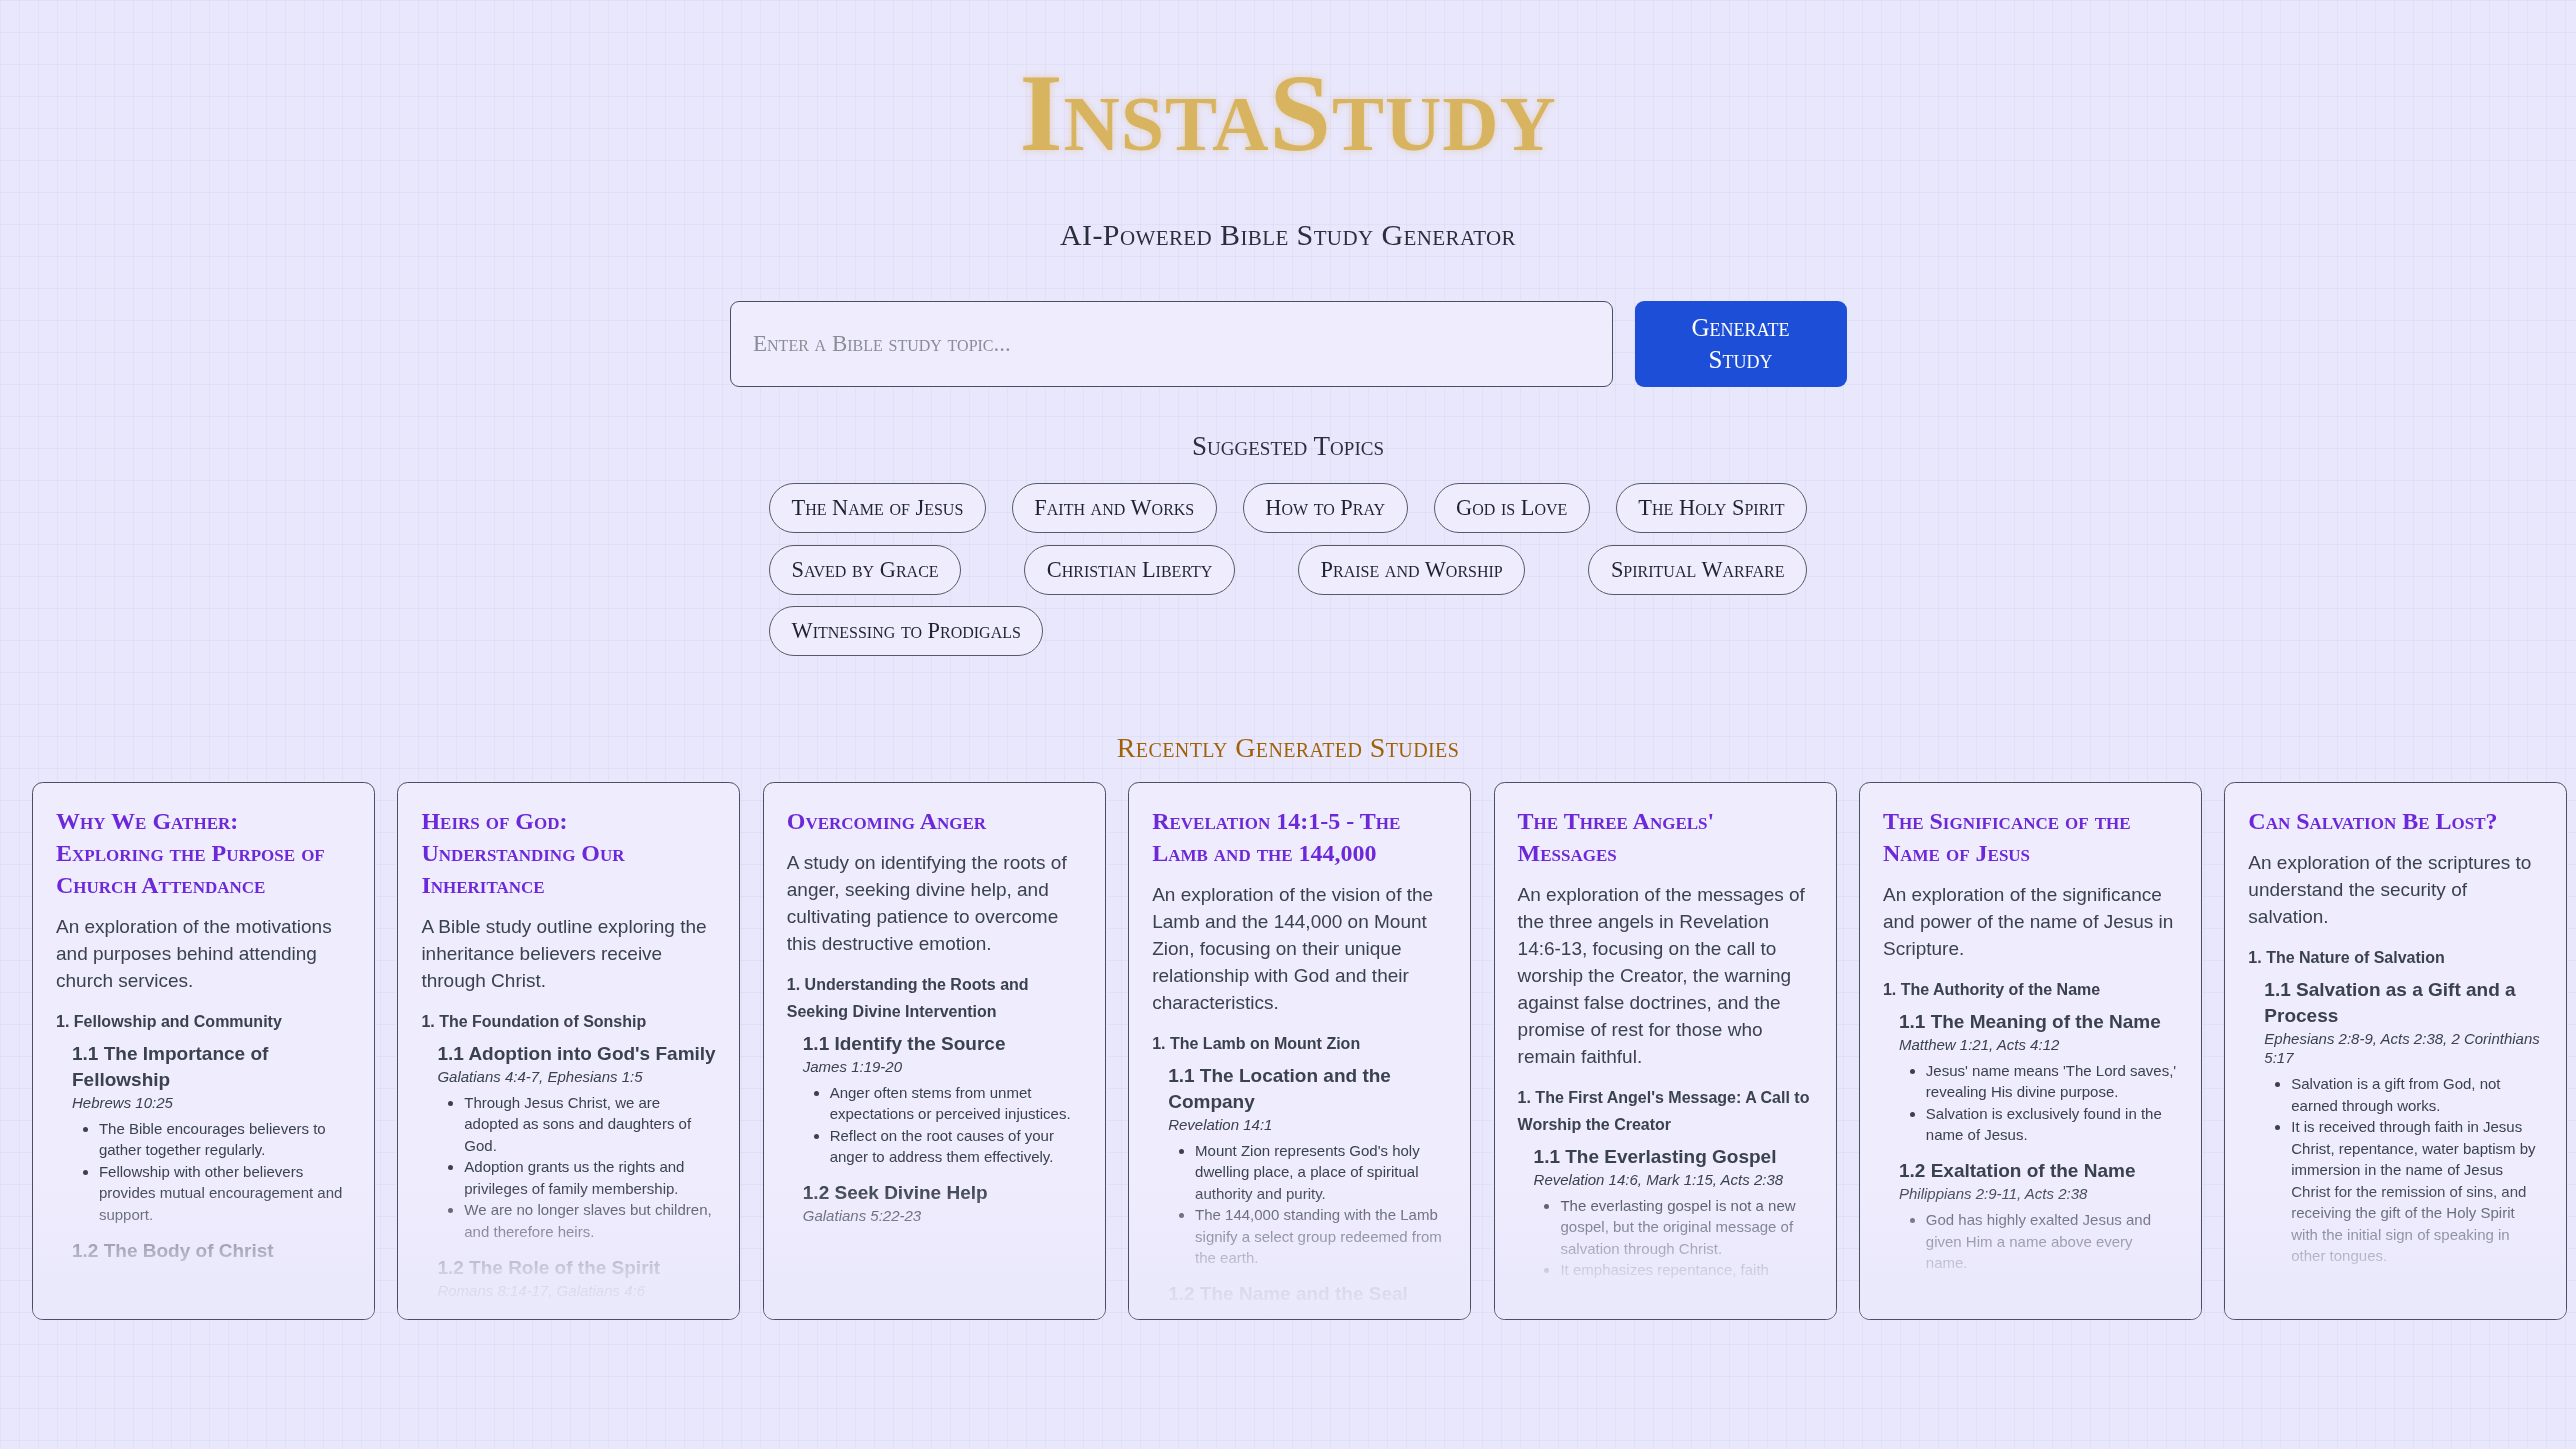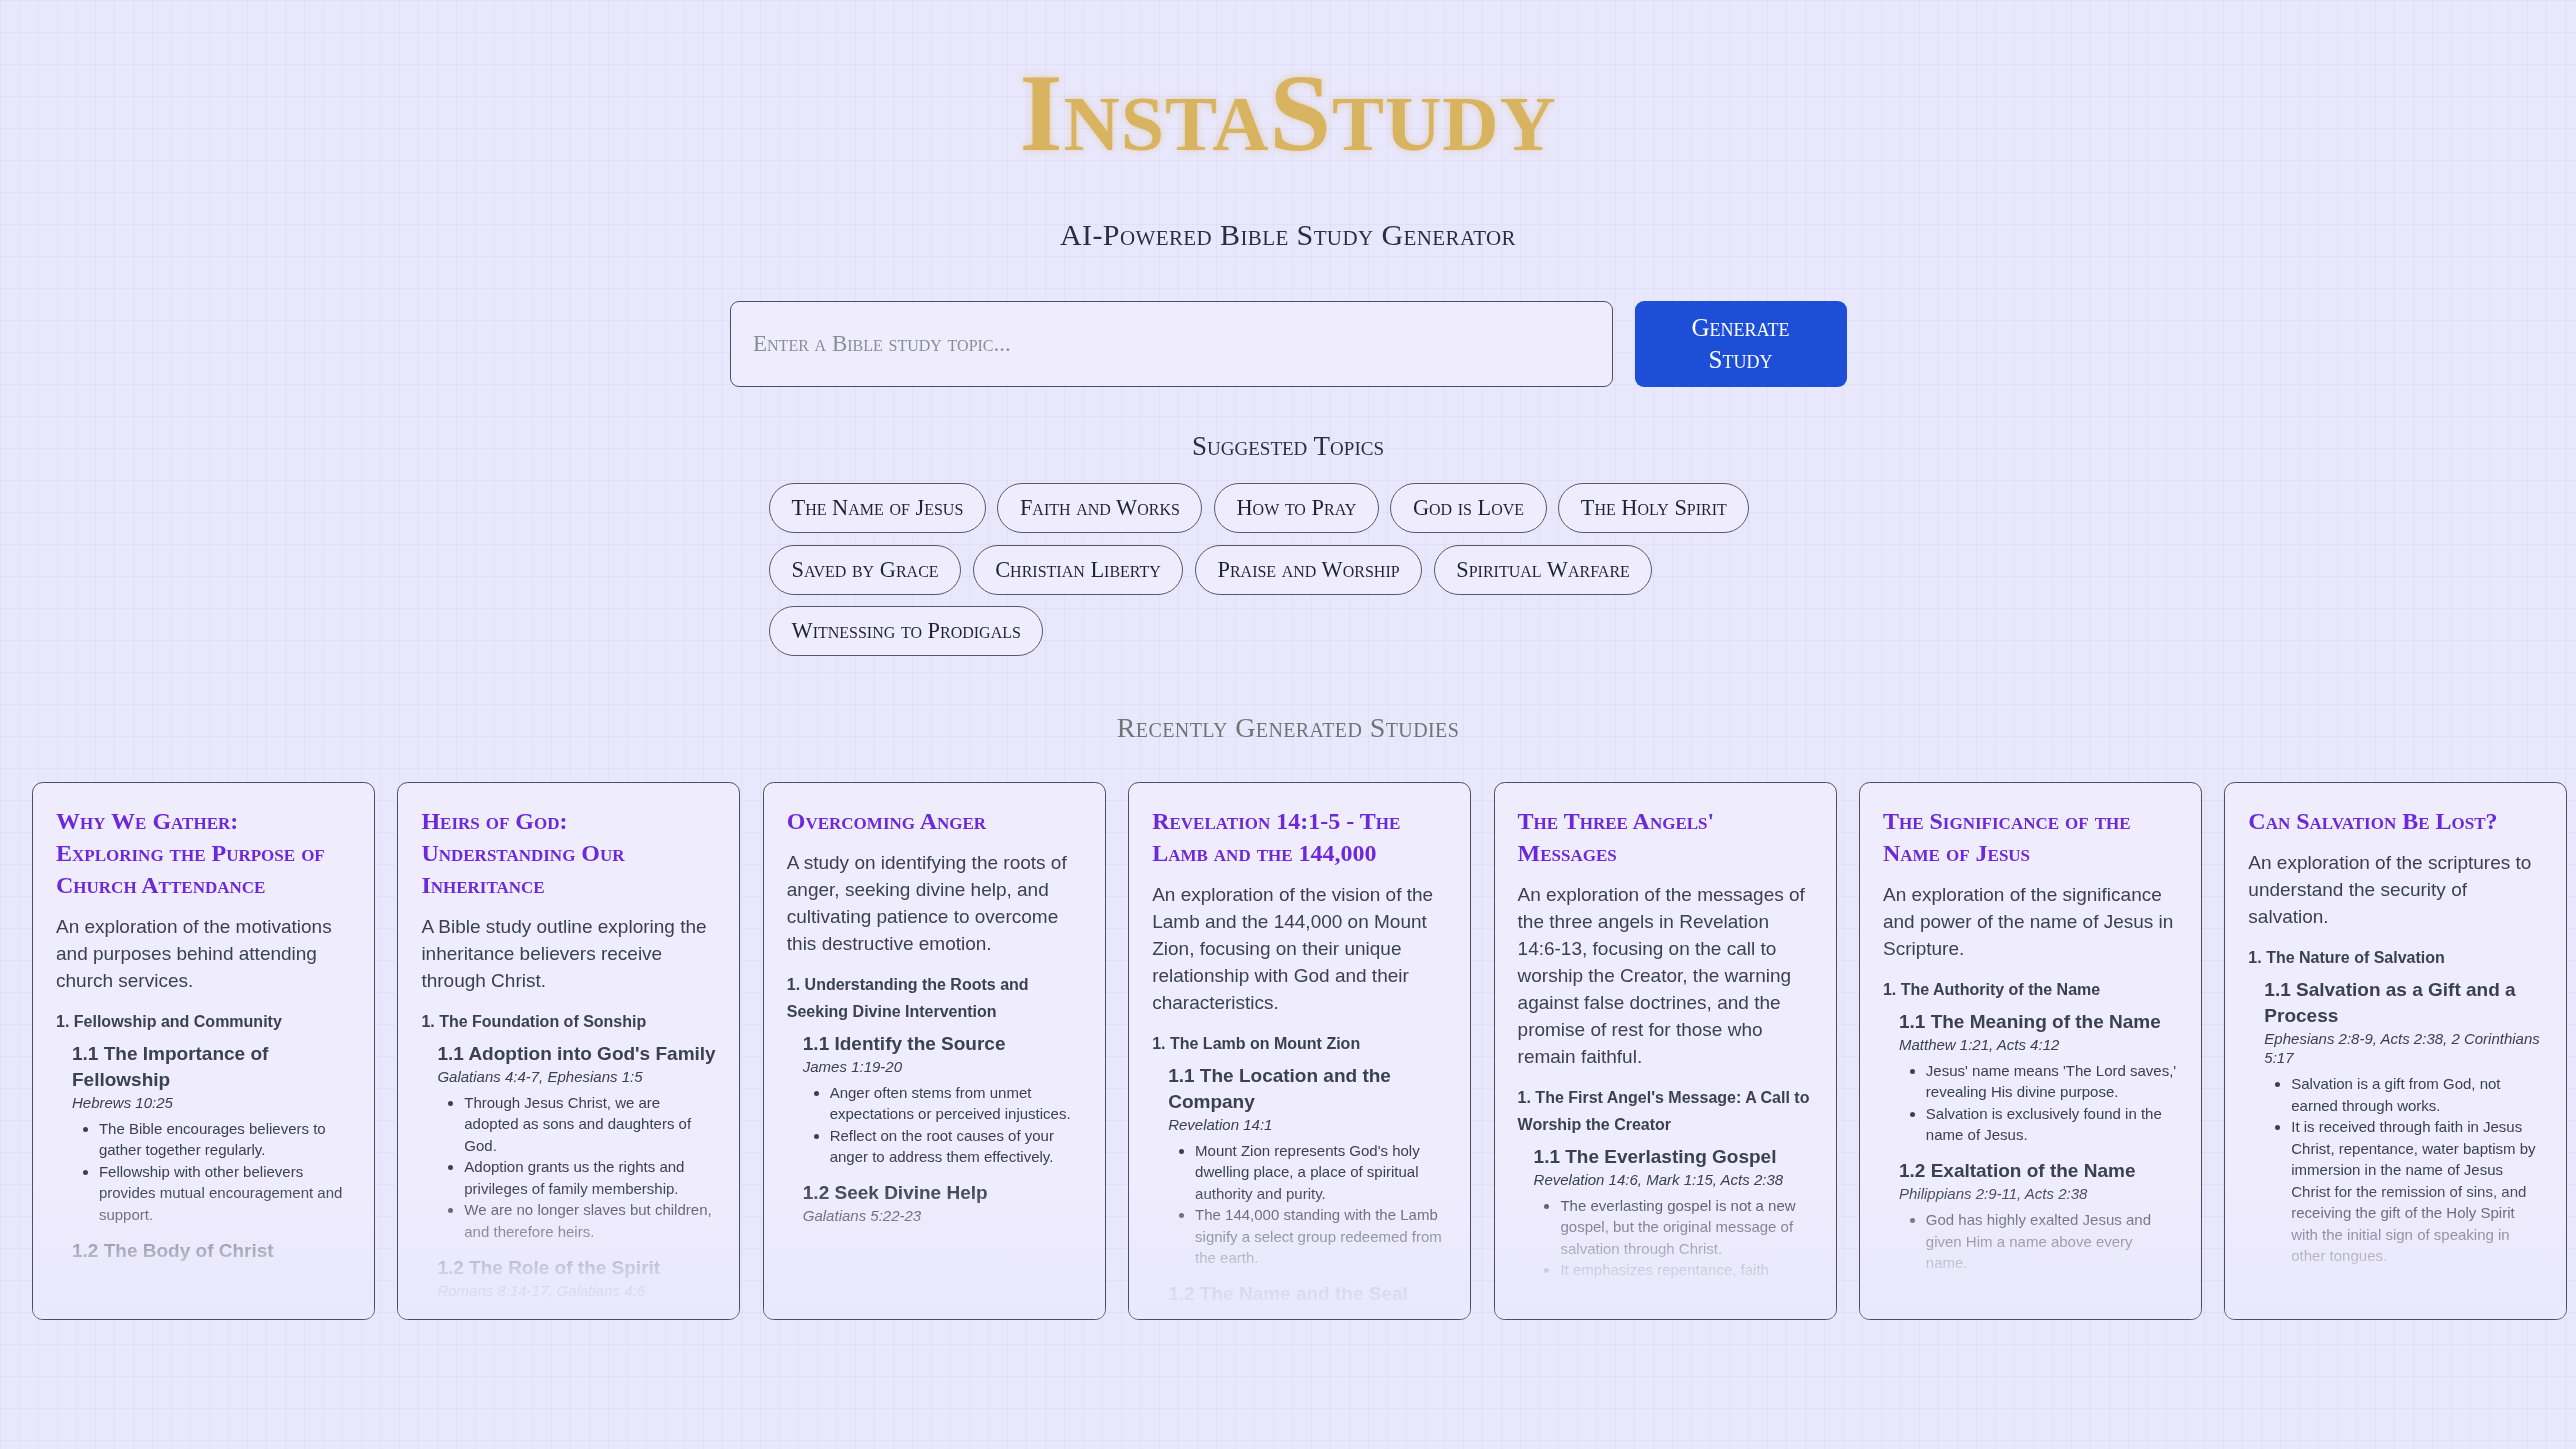--- a/index.html
+++ b/index.html
@@ -60,39 +60,39 @@
     }
     .suggested-title {
       position: absolute; top: 431px; left: 0; width: 100%;
       text-align: center;
       font-family: "Liberation Serif", serif;
       font-variant: small-caps;
       font-size: 27px; color: #2a2f3c;
     }
     .topics {
       position: absolute; top: 483px; left: 769px; width: 1038px;
-      display: flex; flex-wrap: wrap; justify-content: flex-start;
+      display: flex; flex-wrap: wrap; justify-content: space-between;
       row-gap: 11.6px; column-gap: 11.6px;
     }
     .topic-pill {
       height: 50px; padding: 0 21.5px;
       border: 1.8px solid #555a66; border-radius: 25px;
       background: #efedfd;
       font-family: "Liberation Serif", serif;
       font-variant: small-caps;
       font-size: 22.4px; color: #1f2330;
       display: flex; align-items: center;
       cursor: pointer; white-space: nowrap;
     }
     .recent-title {
-      position: absolute; top: 712px; left: 0; width: 100%;
-      text-align: center;
-      font-family: "Liberation Serif", serif;
-      font-variant: small-caps;
-      font-size: 28px; color: #737373;
+      position: absolute; top: 732px; left: 0; width: 100%;
+      text-align: center;
+      font-family: "Liberation Serif", serif;
+      font-variant: small-caps;
+      font-size: 28px; color: #a16207;
       letter-spacing: 0.4px;
     }
     .cards {
       position: absolute; top: 782px; left: 32px;
       display: flex; gap: 22.4px;
     }
     .card {
       position: relative;
       width: 343px; height: 538px;
       border: 1.8px solid #4a5060; border-radius: 10.7px;

